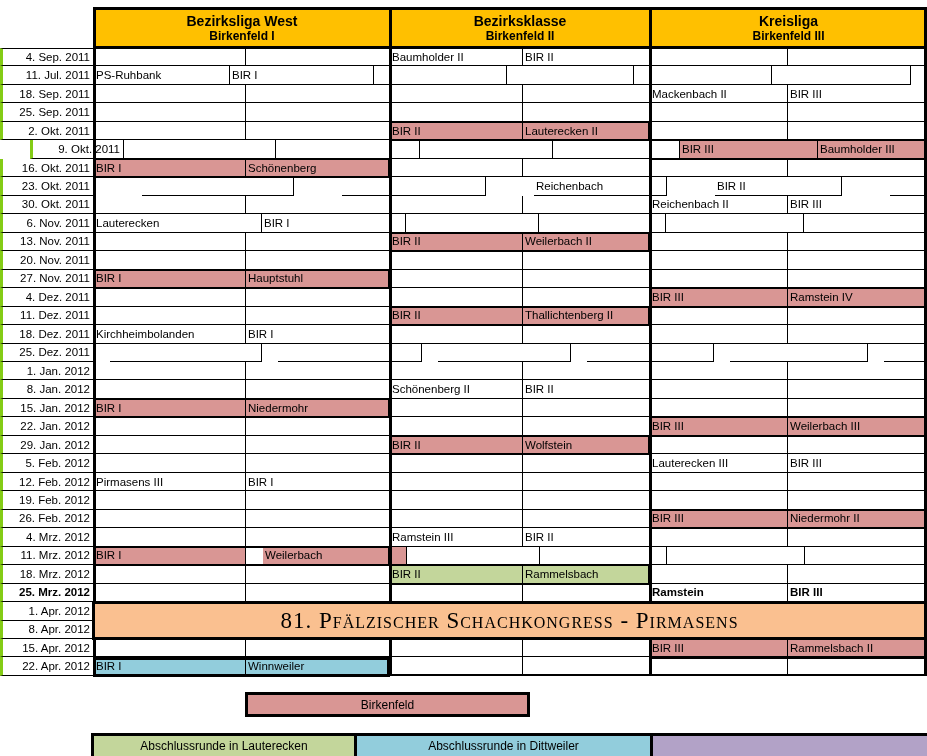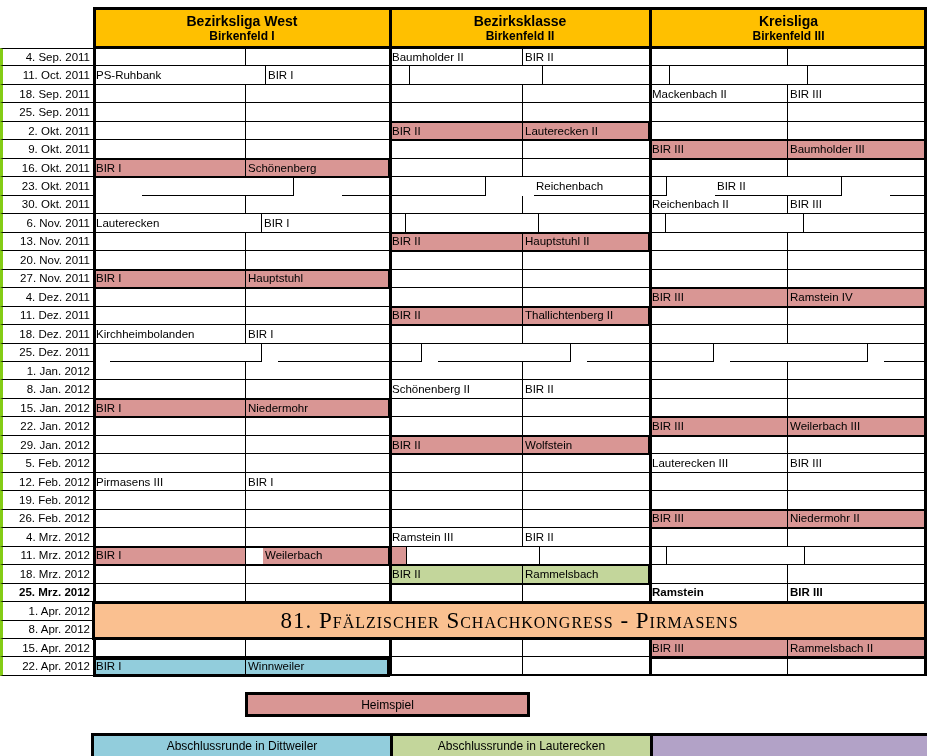--- a/index.html
+++ b/index.html
@@ -55,22 +55,22 @@
       <div class="row" style="height: 18.4706px;">
         <div class="cell date" style="width: 94px;">4. Sep. 2011</div>
         <div class="cell match" style="width: 152px;"></div>
         <div class="cell match" style="width: 144px;"></div>
         <div class="cell match" style="width: 133px;">Baumholder II</div>
         <div class="cell match" style="width: 127px;">BIR II</div>
         <div class="cell match" style="width: 138px;"></div>
         <div class="cell match" style="width: 139px;"></div>
       </div>
       <div class="row" style="height: 18.4706px;">
-        <div class="cell date" style="width: 94px;">11. Oct. 2011</div>
-        <div class="cell match" style="width: 172px;">PS-Ruhbank</div>
+        <div class="cell date" style="width: 94px;">11. Jul. 2011</div>
+        <div class="cell match" style="width: 136px;">PS-Ruhbank</div>
         <div class="cell match" style="width: 144px;">BIR I</div>
         <div class="cell match" style="width: 133px;"></div>
         <div class="cell match" style="width: 127px;"></div>
         <div class="cell match" style="width: 138px;"></div>
         <div class="cell match" style="width: 139px;"></div>
       </div>
       <div class="row" style="height: 18.4706px;">
         <div class="cell date" style="width: 94px;">18. Sep. 2011</div>
         <div class="cell match" style="width: 152px;"></div>
         <div class="cell match" style="width: 144px;"></div>
@@ -91,21 +91,21 @@
       <div class="row" style="height: 18.4706px;">
         <div class="cell date" style="width: 94px;">2. Okt. 2011</div>
         <div class="cell match" style="width: 152px;"></div>
         <div class="cell match" style="width: 144px;"></div>
         <div class="cell match" style="width: 133px; background: var(--pink);">BIR II</div>
         <div class="cell match" style="width: 127px; background: var(--pink);">Lauterecken II</div>
         <div class="cell match" style="width: 138px;"></div>
         <div class="cell match" style="width: 139px;"></div>
       </div>
       <div class="row" style="height: 18.4706px;">
-        <div class="cell date" style="width: 94px;">9. Okt. 2011</div>
+        <div class="cell date" style="width: 94px; margin-left: 30px;">9. Okt. 2011</div>
         <div class="cell match" style="width: 152px;"></div>
         <div class="cell match" style="width: 144px;"></div>
         <div class="cell match" style="width: 133px;"></div>
         <div class="cell match" style="width: 127px;"></div>
         <div class="cell match" style="width: 138px; background: var(--pink);">BIR III</div>
         <div class="cell match" style="width: 139px; background: var(--pink);">Baumholder III</div>
       </div>
       <div class="row" style="height: 18.4706px;">
         <div class="cell date" style="width: 94px;">16. Okt. 2011</div>
         <div class="cell match" style="width: 152px; background: var(--pink);">BIR I</div>
@@ -140,21 +140,21 @@
         <div class="cell match" style="width: 133px;"></div>
         <div class="cell match" style="width: 127px;"></div>
         <div class="cell match" style="width: 138px;"></div>
         <div class="cell match" style="width: 139px;"></div>
       </div>
       <div class="row" style="height: 18.4706px;">
         <div class="cell date" style="width: 94px;">13. Nov. 2011</div>
         <div class="cell match" style="width: 152px;"></div>
         <div class="cell match" style="width: 144px;"></div>
         <div class="cell match" style="width: 133px; background: var(--pink);">BIR II</div>
-        <div class="cell match" style="width: 127px; background: var(--pink);">Hauptstuhl II</div>
+        <div class="cell match" style="width: 127px; background: var(--pink);">Weilerbach II</div>
         <div class="cell match" style="width: 138px;"></div>
         <div class="cell match" style="width: 139px;"></div>
       </div>
       <div class="row" style="height: 18.4706px;">
         <div class="cell date" style="width: 94px;">20. Nov. 2011</div>
         <div class="cell match" style="width: 152px;"></div>
         <div class="cell match" style="width: 144px;"></div>
         <div class="cell match" style="width: 133px;"></div>
         <div class="cell match" style="width: 127px;"></div>
         <div class="cell match" style="width: 138px;"></div>
@@ -365,25 +365,25 @@
   <div class="bar" style="left:92.5px;top:8px;width:3px;height:668px"></div>
   <div class="bar" style="left:388.5px;top:8px;width:3px;height:668px"></div>
   <div class="bar" style="left:648.5px;top:8px;width:3px;height:668px"></div>
   <div class="bar" style="left:924px;top:8px;width:3px;height:668px"></div>
   <div class="bar" style="left:92.5px;top:673.5px;width:834.5px;height:2.5px"></div>
 
   <div id="banner">
     <span>81. Pfälzischer Schachkongress - Pirmasens</span>
   </div>
 
-  <div id="heimspiel">Heimspiel</div>
+  <div id="heimspiel">Birkenfeld</div>
 
   <div id="legend-row">
+    <div class="legend-box" style="width:260px;background:var(--green,#C3D69B)">Abschlussrunde in Lauterecken</div>
     <div class="legend-box" style="width:296px;background:var(--blue,#92CDDC)">Abschlussrunde in Dittweiler</div>
-    <div class="legend-box" style="width:260px;background:var(--green,#C3D69B)">Abschlussrunde in Lauterecken</div>
     <div class="legend-box" style="width:277px;background:var(--purple,#B2A2C7)"></div>
   </div>
 <div class="hl-frame" style="border-width: 2px; left: 389px; top: 120.882px; width: 261px; height: 20.4706px;"></div>
     <div class="hl-frame" style="border-width: 2px; left: 649px; top: 139.353px; width: 278px; height: 20.4706px;"></div>
     <div class="hl-frame" style="border-width: 2px; left: 93px; top: 157.824px; width: 297px; height: 20.4706px;"></div>
     <div class="hl-frame" style="border-width: 2px; left: 389px; top: 231.706px; width: 261px; height: 20.4706px;"></div>
     <div class="hl-frame" style="border-width: 2px; left: 93px; top: 268.647px; width: 297px; height: 20.4706px;"></div>
     <div class="hl-frame" style="border-width: 2px; left: 649px; top: 287.118px; width: 278px; height: 20.4706px;"></div>
     <div class="hl-frame" style="border-width: 2px; left: 389px; top: 305.588px; width: 261px; height: 20.4706px;"></div>
     <div class="hl-frame" style="border-width: 2px; left: 93px; top: 397.941px; width: 297px; height: 20.4706px;"></div>

